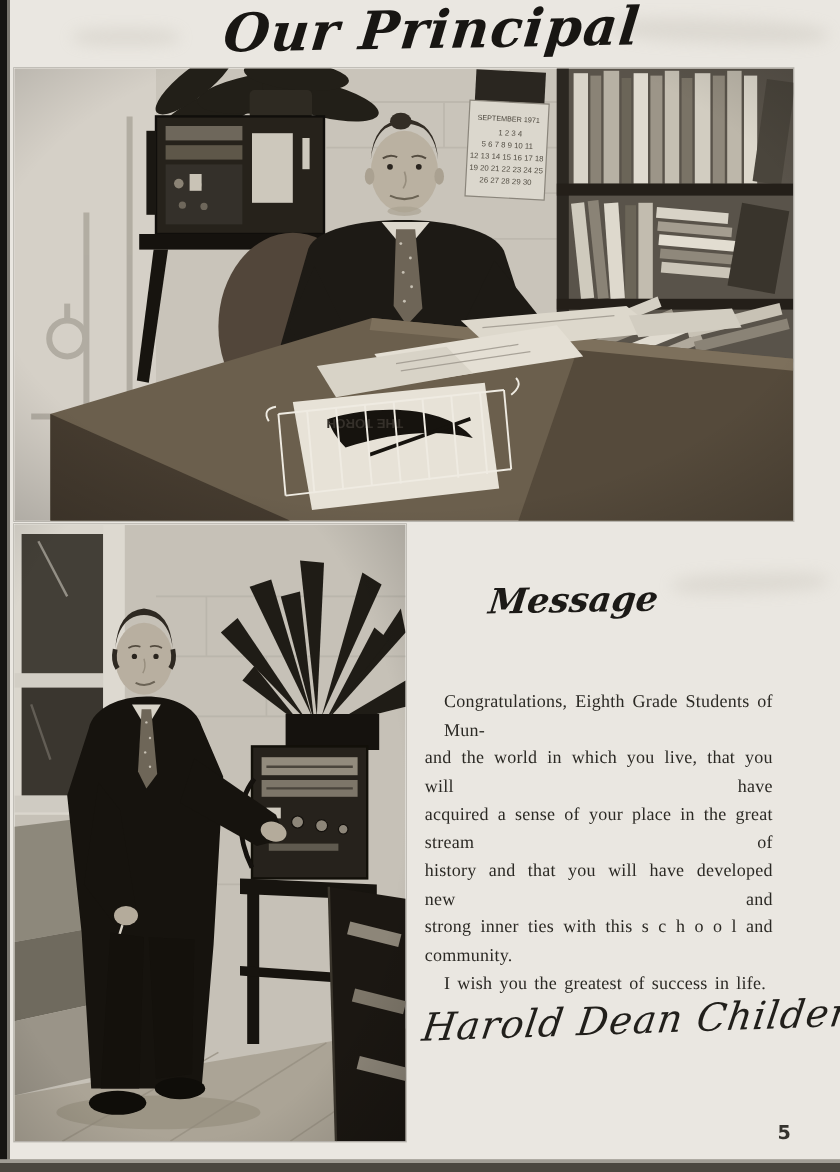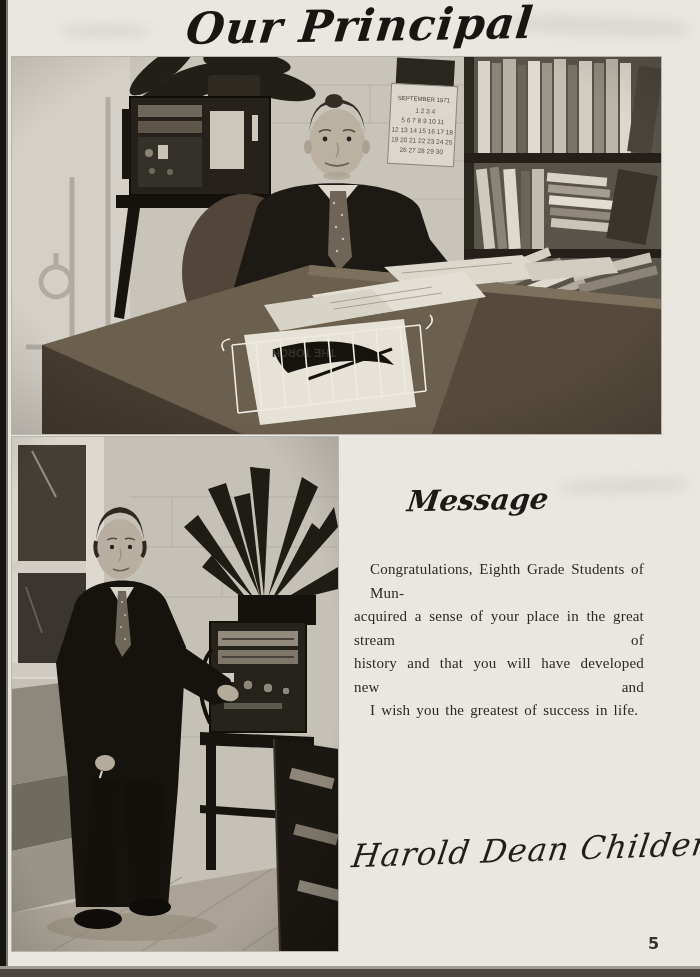--- a/index.html
+++ b/index.html
@@ -42,21 +42,21 @@
   .photo-bottom { left:12px; top:437px; width:326px; height:514px; }
   .photo svg { display:block; width:100%; height:100%; }
 
   
   .message-body {
     position:absolute; left:354px; top:558px; width:290px;
     font-size:15px; line-height:23.5px; color:#2b2924;
     letter-spacing:.2px; word-spacing:2px;
   }
   .mline { text-align:justify; text-align-last:justify; }
-  .mline.indent { padding-left:16px; }
+  .mline.indent { padding-left:16px;margin-top:16px; }
   .closing { padding-left:16px; }
 
   .signature {
     position:absolute; left:352px; top:832px; width:300px;
     font-family:"DejaVu Serif", serif; font-style:italic;
     font-size:32px; color:#211f1b; transform:rotate(-2deg) skewX(-10deg);
     white-space:nowrap; letter-spacing:1px;
   }
   .page-number {
     position:absolute; left:648px; top:934px;
@@ -371,22 +371,24 @@
         <ellipse cx="138" cy="470" rx="21" ry="9" fill="#0f0d09"></ellipse>
       </g>
       <rect width="326" height="514" fill="url(#vig2)"></rect>
     </svg>
   </figure>
 
   <h2 class="message-heading">Message</h2>
 
   <div class="message-body">
     <div class="mline indent">Congratulations, Eighth Grade Students of Mun-</div>
+    <div class="mline">and the world in which you live, that you will have</div>
     <div class="mline">acquired a sense of your place in the great stream of</div>
     <div class="mline">history and that you will have developed new and</div>
+    <div class="mline">strong inner ties with this s c h o o l and community.</div>
     <div class="closing">I wish you the greatest of success in life.</div>
   </div>
 
   <div class="signature">Harold Dean Childers</div>
 
   <div class="page-number">5</div>
 
   <div class="scan-edge-left"></div>
   <div class="scan-edge-bottom"></div>
 </div>

